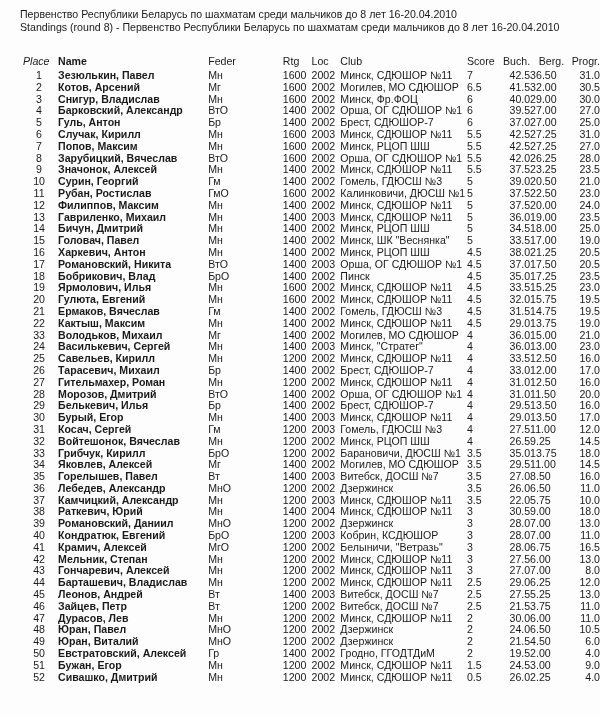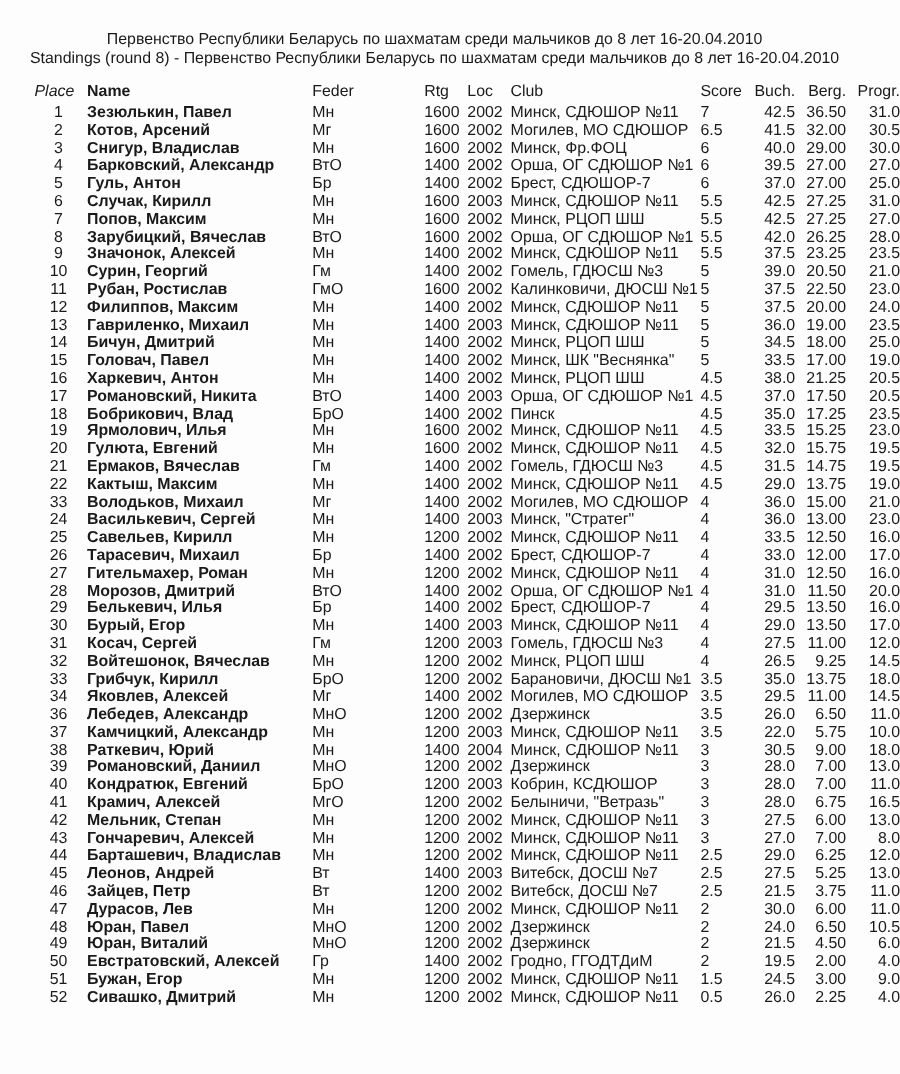--- a/index.html
+++ b/index.html
@@ -1,38 +1,38 @@
 <!DOCTYPE html>
 <html><head>
   <meta charset="utf-8">
   <style>
     html, body { margin: 0; padding: 0; background: #fdfdfd; }
     body {
       width: 600px; height: 716px; overflow: hidden; position: relative;
       font-family: "Liberation Sans", sans-serif; color: #1a1a1a;
     }
-    .titles { position: absolute; left: 20px; top: 20px; font-size: 10.6px; line-height: 13px; text-align: center; }
+    .titles { position: absolute; left: 20px; top: 8px; font-size: 10.6px; line-height: 13px; }
     .titles div { white-space: nowrap; }
     table {
       position: absolute; left: 20px; top: 52px;
       border-collapse: collapse; font-size: 10.6px;
     }
     th, td { padding: 0; height: 11.8px; line-height: 11.8px; white-space: nowrap; font-weight: normal; text-align: left; }
     thead th { height: 18px; line-height: 18px; vertical-align: top; }
     .c-place { width: 42px; text-align: center; }
     th.c-place { text-align: left; padding-left: 3px; font-style: italic; }
     .c-name { width: 167px; font-weight: bold; margin-top: 17px; }
     th.c-name { font-weight: bold; }
     .c-feder { width: 33px; }
     .c-rtg { width: 33px; padding-left: 44px; }
     .c-loc { width: 33px; }
     .c-club { width: 128px; }
     .c-score { width: 38px; }
     .c-buch { width: 32px; text-align: right; margin-top: 44px; }
-    .c-berg { width: 40px; text-align: right; }
+    .c-berg { width: 40px; text-align: left; }
     .c-progr { width: 42px; text-align: right; }
     th.c-buch, th.c-berg, th.c-progr { text-align: right; }
   </style>
 </head>
 <body>
 
 <div class="titles">
   <div>Первенство Республики Беларусь по шахматам среди мальчиков до 8 лет  16-20.04.2010</div>
   <div>Standings  (round 8) - Первенство Республики Беларусь по шахматам среди мальчиков до 8 лет  16-20.04.2010</div>
 </div>
@@ -455,20 +455,32 @@
         <td class="c-feder">Мг</td>
         <td class="c-rtg">1400</td>
         <td class="c-loc">2002</td>
         <td class="c-club">Могилев, МО СДЮШОР</td>
         <td class="c-score">3.5</td>
         <td class="c-buch">29.5</td>
         <td class="c-berg">11.00</td>
         <td class="c-progr">14.5</td>
       </tr>
       <tr>
+        <td class="c-place">35</td>
+        <td class="c-name">Горелышев, Павел</td>
+        <td class="c-feder">Вт</td>
+        <td class="c-rtg">1400</td>
+        <td class="c-loc">2003</td>
+        <td class="c-club">Витебск, ДОСШ №7</td>
+        <td class="c-score">3.5</td>
+        <td class="c-buch">27.0</td>
+        <td class="c-berg">8.50</td>
+        <td class="c-progr">16.0</td>
+      </tr>
+      <tr>
         <td class="c-place">36</td>
         <td class="c-name">Лебедев, Александр</td>
         <td class="c-feder">МнО</td>
         <td class="c-rtg">1200</td>
         <td class="c-loc">2002</td>
         <td class="c-club">Дзержинск</td>
         <td class="c-score">3.5</td>
         <td class="c-buch">26.0</td>
         <td class="c-berg">6.50</td>
         <td class="c-progr">11.0</td>

